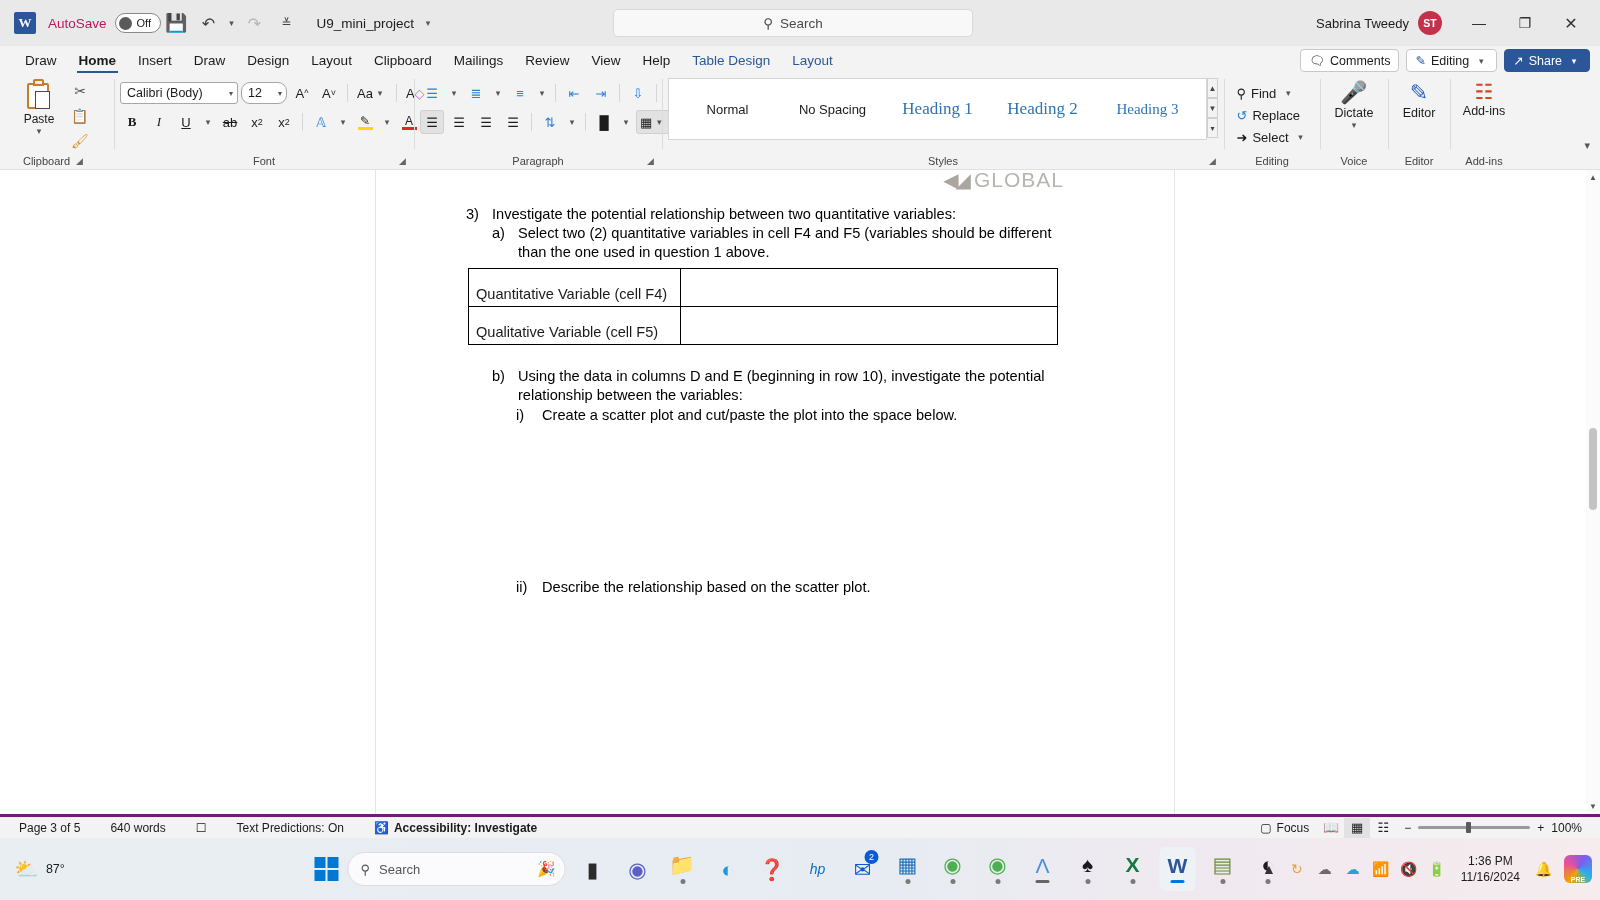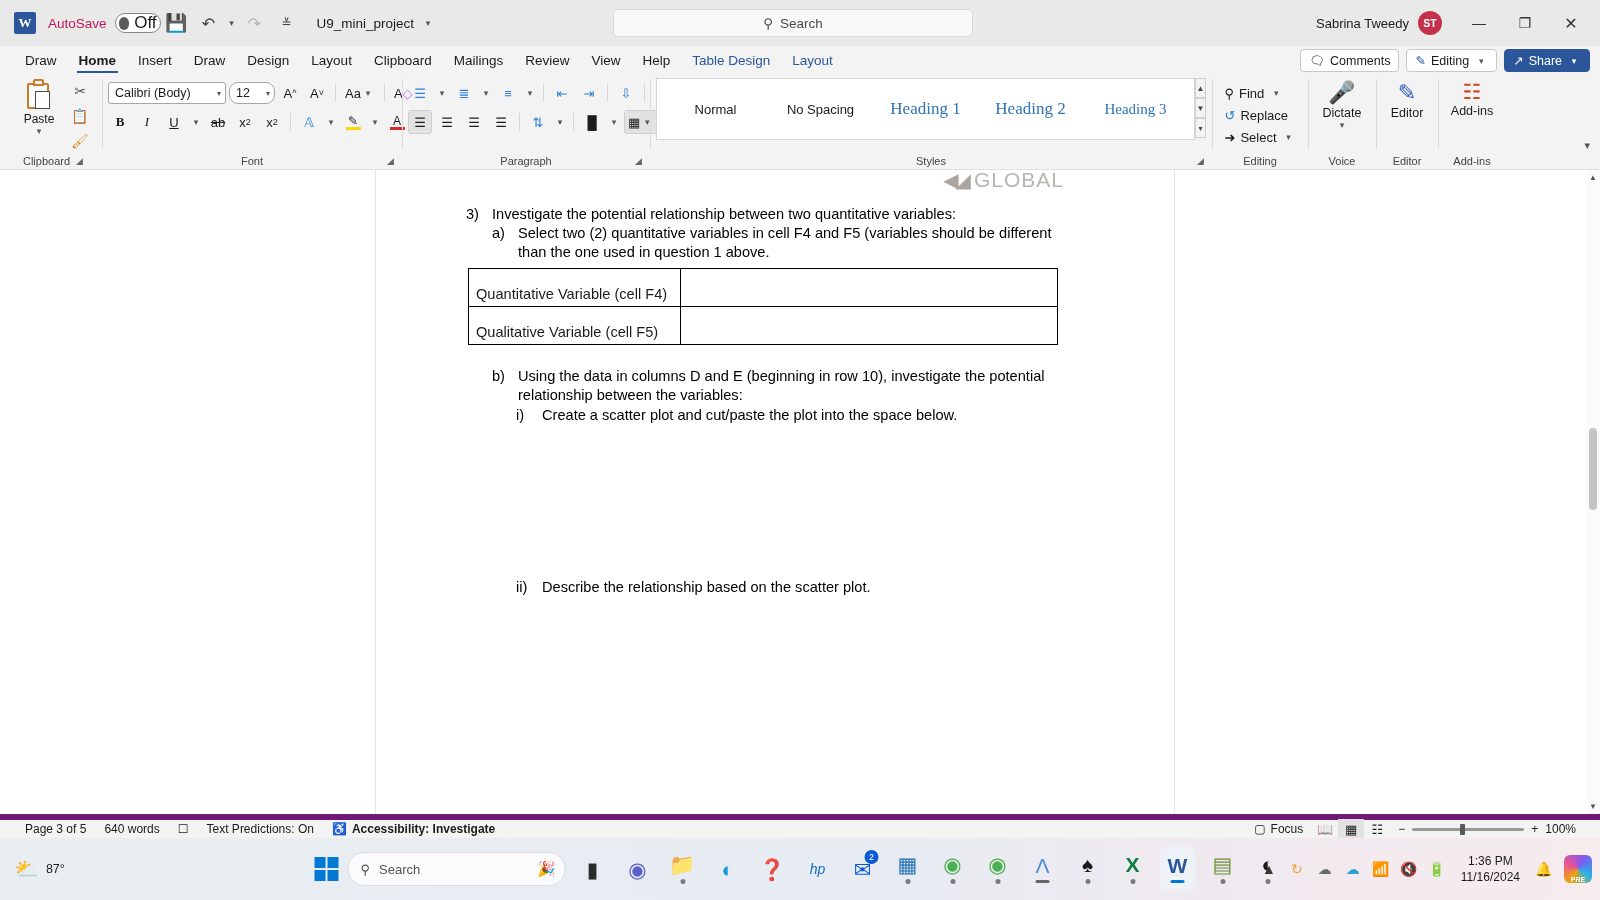--- a/index.html
+++ b/index.html
@@ -21,21 +21,21 @@
     width:22px; height:22px; background:#2b579a; border-radius:2px; color:#fff;
     font-size:13px; font-weight:bold; display:flex; align-items:center; justify-content:center;
     margin-left:8px; margin-right:12px; font-family:"Liberation Serif", serif;
   }
   .autosave-label { font-size:13.5px; color:#be185d; margin-right:8px; }
   .toggle {
     width:46px; height:20px; border-radius:10px; background:#fff; border:1px solid #8a8886;
     display:flex; align-items:center; position:relative; padding:0 3px;
   }
   .toggle .knob { width:13px; height:13px; border-radius:50%; background:#5a5a5a; }
-  .toggle .off { font-size:17px; margin-left:5px; color:#1b1b1b; }
+  .toggle .off { font-size:11px; margin-left:5px; color:#1b1b1b; }
   .tb-icon {
     width:30px; height:30px; display:flex; align-items:center; justify-content:center;
     font-size:16px; color:#444; margin:0 1px;
   }
   .tb-icon.save { color:#b146c2; font-size:18px; }
   .tb-icon.dis { color:#b6b6b6; }
   .caret { font-size:9px; color:#555; width:14px; text-align:center; }
   .doctitle { font-size:13.5px; margin-left:14px; display:flex; align-items:center; gap:7px; }
 
   .searchbox {
@@ -160,22 +160,22 @@
   .vartable td { border:1.6px solid #000; vertical-align:bottom; padding:3px 6px 4px 7px;
                  font-size:14.6px; font-family:"Liberation Sans", sans-serif; }
 
   .vscroll { position:absolute; right:0; top:0; width:14px; bottom:0; background:#fbfbfb; }
   .vsc-arrow { width:14px; height:15px; display:flex; align-items:center; justify-content:center;
                font-size:8px; color:#555; }
   .vsc-thumb { position:absolute; left:3px; width:8px; border-radius:4px; background:#c3c3c3; }
 
   
   .statusbar {
-    height:24px; background:#f3f3f3; border-top:6px solid #701a75; display:flex; align-items:center;
-    font-size:12px; color:#1b1b1b; padding:0 16px; gap:0; flex:0 0 24px;
+    height:24px; background:#f3f3f3; border-top:3px solid #701a75; display:flex; align-items:center;
+    font-size:12px; color:#1b1b1b; padding:0 10px; gap:12px; flex:0 0 24px;
   }
   .sb-item { padding:0 9px; display:flex; align-items:center; gap:5px; white-space:nowrap; }
   .sb-right { margin-left:auto; display:flex; align-items:center; gap:0; }
   .view-btn { width:26px; height:20px; display:flex; align-items:center; justify-content:center; font-size:13px; }
   .view-btn.sel { background:#e2e2e2; }
   .zoomslider { display:flex; align-items:center; gap:7px; padding:0 8px; }
   .zs-track { width:112px; height:3px; background:#9a9a9a; position:relative; border-radius:2px; }
   .zs-thumb { position:absolute; left:48px; top:-4px; width:5px; height:11px; background:#5a5a5a; border-radius:1px; }
 
   
@@ -299,21 +299,21 @@
           <div class="mini">📋</div>
           <div class="mini" style="color:#d98c2b;">🖌</div>
         </div>
       </div>
       <div class="grp-label">
         <span>Clipboard</span>
         <span class="dlg">◢</span>
       </div>
     </div>
 
-    <div class="grp" style="width:300px;">
+    <div class="grp" style="width:300px;margin-left:12px;">
       <div class="grp-body" style="flex-direction:column; justify-content:flex-start; padding-top:4px; width:100%;">
         <div class="font-row">
           <div class="fld" style="width:118px;">
             <span>Calibri (Body)</span>
             <span class="cv">▾</span>
           </div>
           <div class="fld" style="width:46px;border-radius:9px;">
             <span>12</span>
             <span class="cv">▾</span>
           </div>

